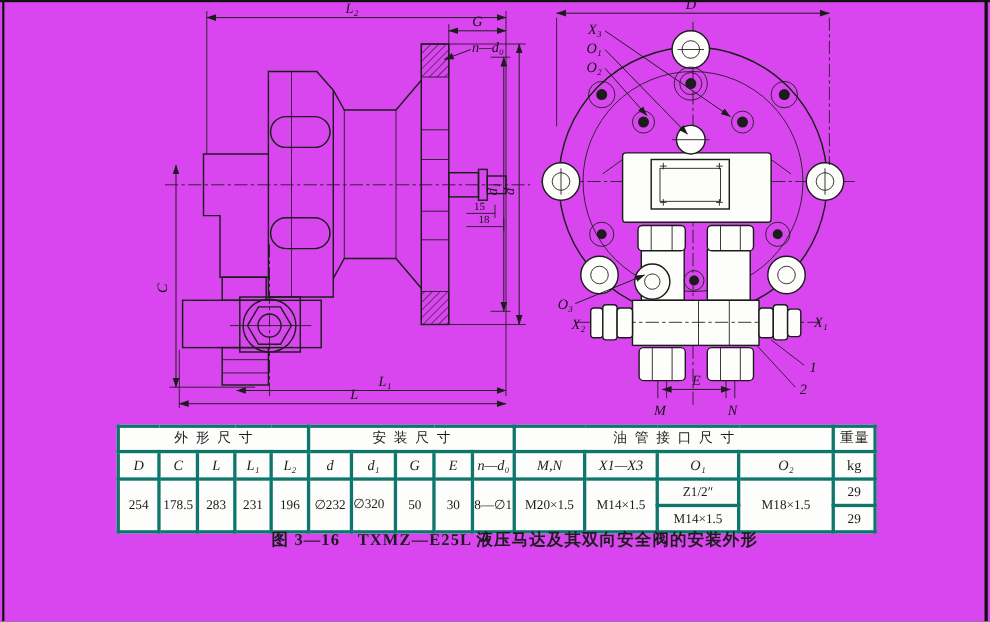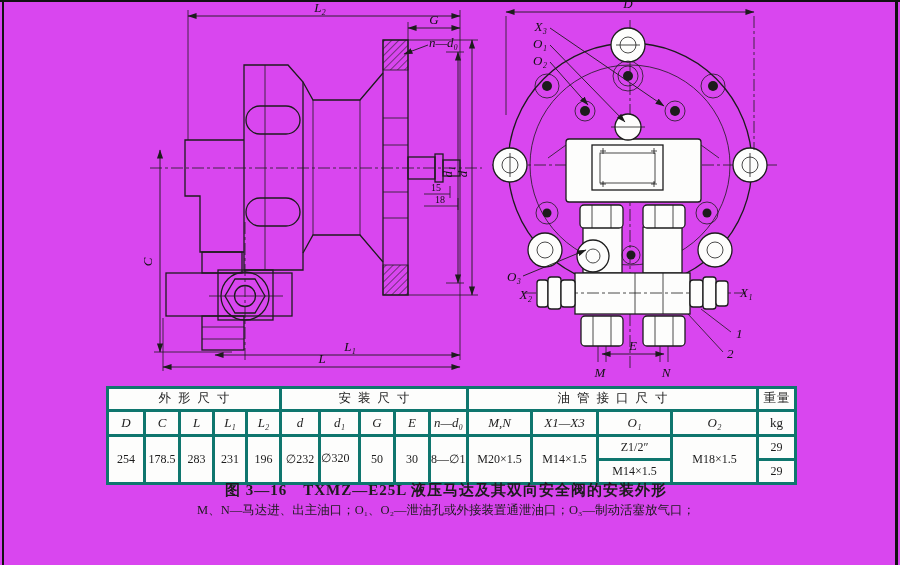--- a/index.html
+++ b/index.html
@@ -24,21 +24,21 @@
              border:2px solid #1c1c1c;table-layout:fixed;background:#fdfdfc;}
   table.dims td{border:3px solid #0f766e;text-align:center;vertical-align:middle;
                 padding:0;font-size:12px;line-height:1.05;overflow:hidden;white-space:nowrap;}
   tr.g td{height:20px;font-size:12.5px;letter-spacing:7px;padding-left:7px;}
   tr.g td.wt{letter-spacing:1px;padding-left:1px;}
   tr.h td{height:22px;font-style:italic;font-size:13px;}
   tr.h td.kg{font-style:normal;}
   tr.v td{height:21px;font-size:12px;}
   sub{font-size:9px;margin-left:17px;}
 
-  .caption{position:absolute;left:36px;top:481px;width:820px;text-align:center;}
+  .caption{position:absolute;left:58px;top:481px;width:820px;text-align:center;}
   .cap1{font-size:15px;font-weight:bold;letter-spacing:1px;margin-bottom:2px;}
   .cap2{font-size:12px;margin-bottom:2px;}
   .cap3,.cap4{font-size:12.5px;line-height:17px;}
 </style>
 </head>
 <body>
 
 <div class="page">
   <div class="edge edge-top"></div>
   <div class="edge edge-left"></div>
@@ -354,15 +354,14 @@
     </tr>
     <tr class="v">
       <td>M14×1.5</td>
       <td>29</td>
     </tr>
   </tbody>
     </table>
 
   <div class="caption">
     <div class="cap1">图 3—16　TXMZ—E25L 液压马达及其双向安全阀的安装外形</div>
-    <div class="cap3">M、N—马达进、出主油口；O₁、O₂—泄油孔或外接装置通泄油口；O₃—制动活塞放气口；</div>
   </div>
 </div>
 
 </body></html>

